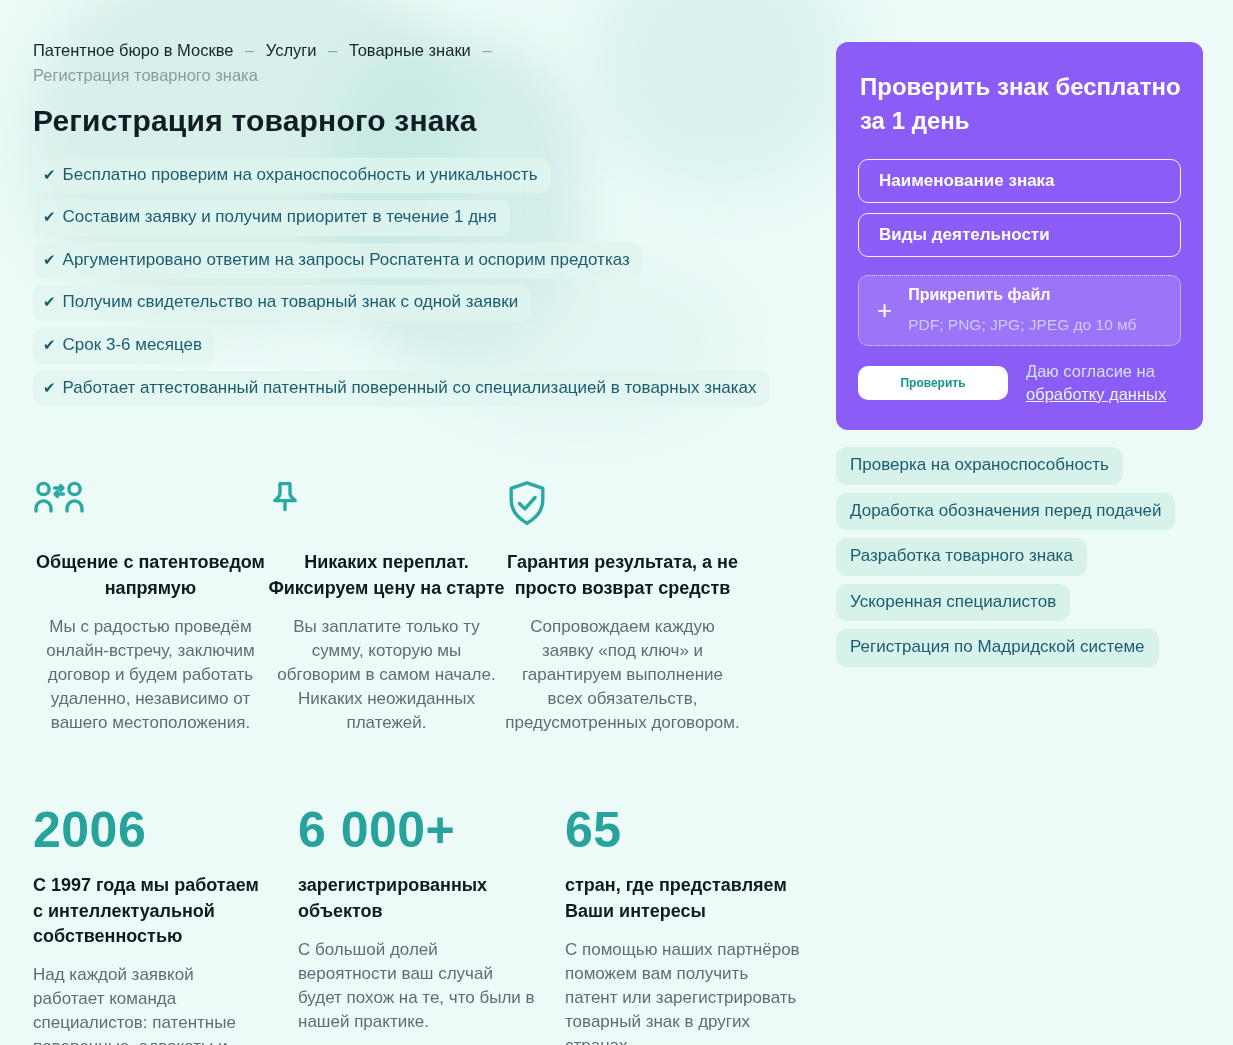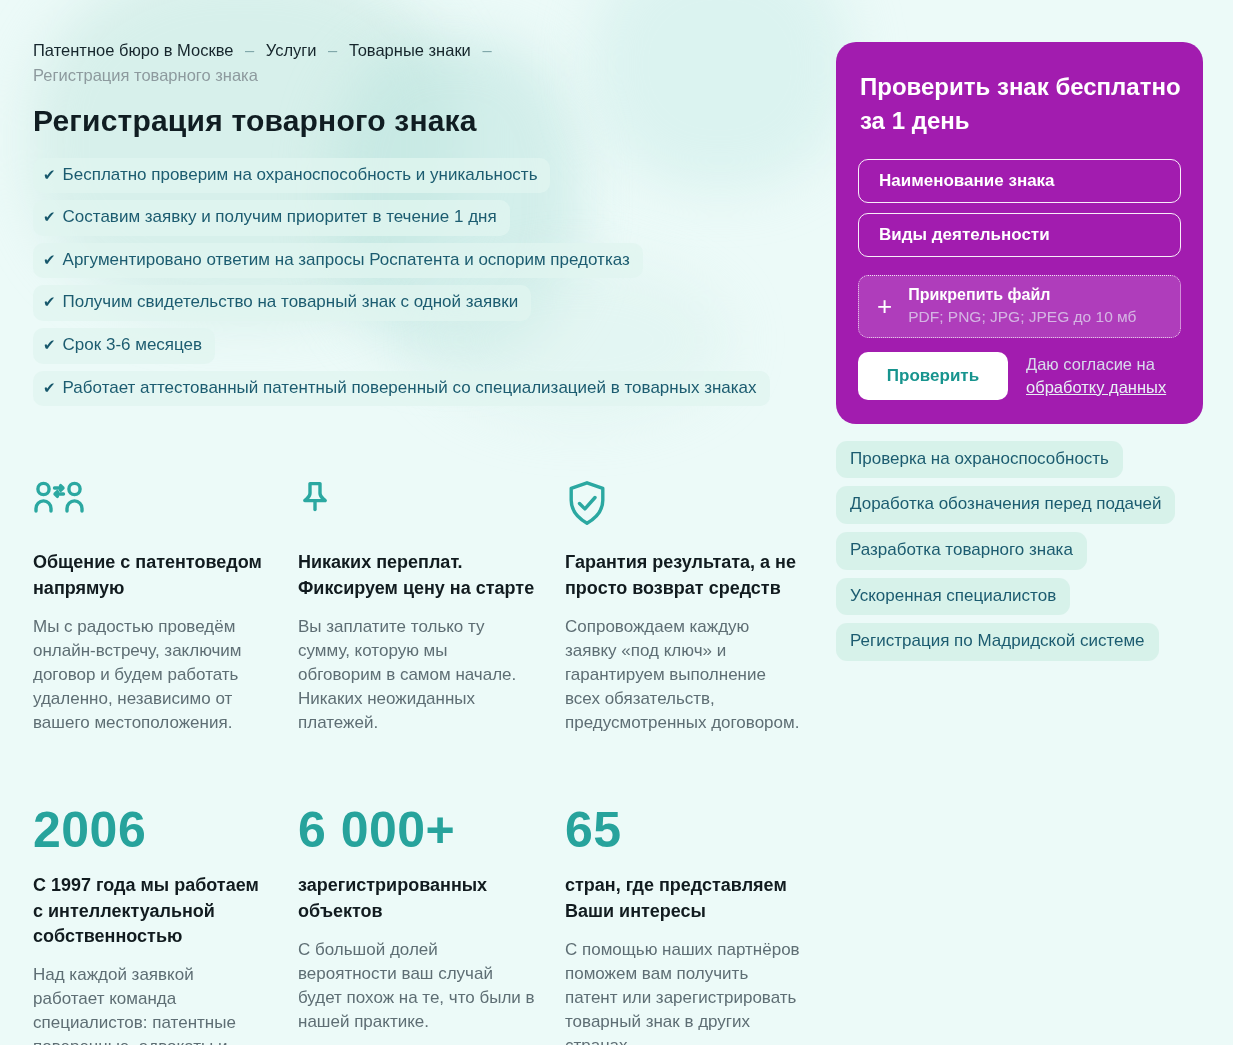--- a/index.html
+++ b/index.html
@@ -32,53 +32,53 @@
   .hero-title { margin-top:16px; font-size:30px; font-weight:bold; letter-spacing:.2px; color:#101d22; }
   .benefits { list-style:none; margin-top:20px; }
   .benefit-pill {
     display:table; margin-bottom:7px; padding:5px 13px 6px 10px;
     background:rgba(224,245,240,.78); border-radius:10px;
     font-size:17px; line-height:1.45; color:#1c5c70;
   }
   .benefit-check { margin-right:7px; color:#17586c; font-size:15px; }
 
   
-  .features { display:grid; grid-template-columns:235px 237px 235px; column-gap:30px; margin-top:74px; }
+  .features { display:grid; grid-template-columns:235px 237px 235px; margin-top:74px;text-align:center; }
   .feature-icon { height:48px; display:flex; align-items:flex-start; color:#2ba8a1; }
   .feature-title { margin-top:22px; font-size:18px; font-weight:bold; line-height:1.4; color:#111b1f; }
   .feature-text { margin-top:14px; font-size:17px; line-height:1.42; color:#5e6e74; }
 
   
   .stats { display:grid; grid-template-columns:235px 237px 235px; column-gap:30px; margin-top:66px; }
   .stat-value { font-size:50px; font-weight:bold; color:#27a39c; letter-spacing:.5px; }
   .stat-title { margin-top:14px; font-size:18px; font-weight:bold; line-height:1.4; color:#111b1f; }
   .stat-text { margin-top:14px; font-size:17px; line-height:1.42; color:#5e6e74; }
 
   
-  .form-card { background:#a21caf; border-radius:20px; padding:22px 22px 24px 22px; }
+  .form-card { background:#8b5cf6; border-radius:12px; padding:22px 22px 24px 22px; }
   .form-title { color:#ffffff; font-size:24px; font-weight:bold; line-height:1.4; margin:6px 0 22px 2px; }
   .form-input {
     display:block; width:100%; height:44px; margin-bottom:10px;
     background:transparent; border:1px solid rgba(255,255,255,.92); border-radius:10px;
     padding:0 20px; color:#ffffff; font-size:17px; font-weight:bold;
     font-family:"Liberation Sans", sans-serif; outline:none;
   }
   .form-input::placeholder { color:#ffffff; opacity:1; }
   .upload-box {
     display:flex; align-items:center; gap:16px; margin:18px 0 14px 0;
     border:1.5px dotted rgba(255,255,255,.85); border-radius:10px;
     background:rgba(255,255,255,.15); padding:8px 16px 9px 18px; cursor:pointer;
   }
   .upload-plus { color:#ffffff; font-size:26px; font-weight:normal; line-height:1; }
   .upload-title { color:#ffffff; font-size:16px; font-weight:bold; line-height:1.35; }
-  .upload-hint { color:rgba(235,255,252,.62); font-size:15.5px; line-height:1.35; margin-top:1px; }
+  .upload-hint { color:rgba(235,255,252,.62); font-size:15.5px; line-height:1.35; margin-top:9px; }
   .submit-row { display:flex; align-items:center; gap:18px; }
   .submit-btn {
-    width:150px; height:48px; border:none; border-radius:10px; background:#ffffff;
-    color:#17948e; font-size:17px; font-weight:bold; cursor:pointer;
+    width:150px; height:34px; border:none; border-radius:10px; background:#ffffff;
+    color:#17948e; font-size:12px; font-weight:bold; cursor:pointer;
     font-family:"Liberation Sans", sans-serif;
   }
   .consent { font-size:16.5px; line-height:1.4; color:rgba(226,250,246,.85); }
   .consent-link { color:rgba(236,252,249,.95); text-decoration:underline; }
 
   
   .quick-links { margin-top:17px; }
   .quick-link {
     display:table; margin-bottom:8px; padding:6px 14px 7px 14px;
     background:rgba(211,240,232,.85); border-radius:11px;

